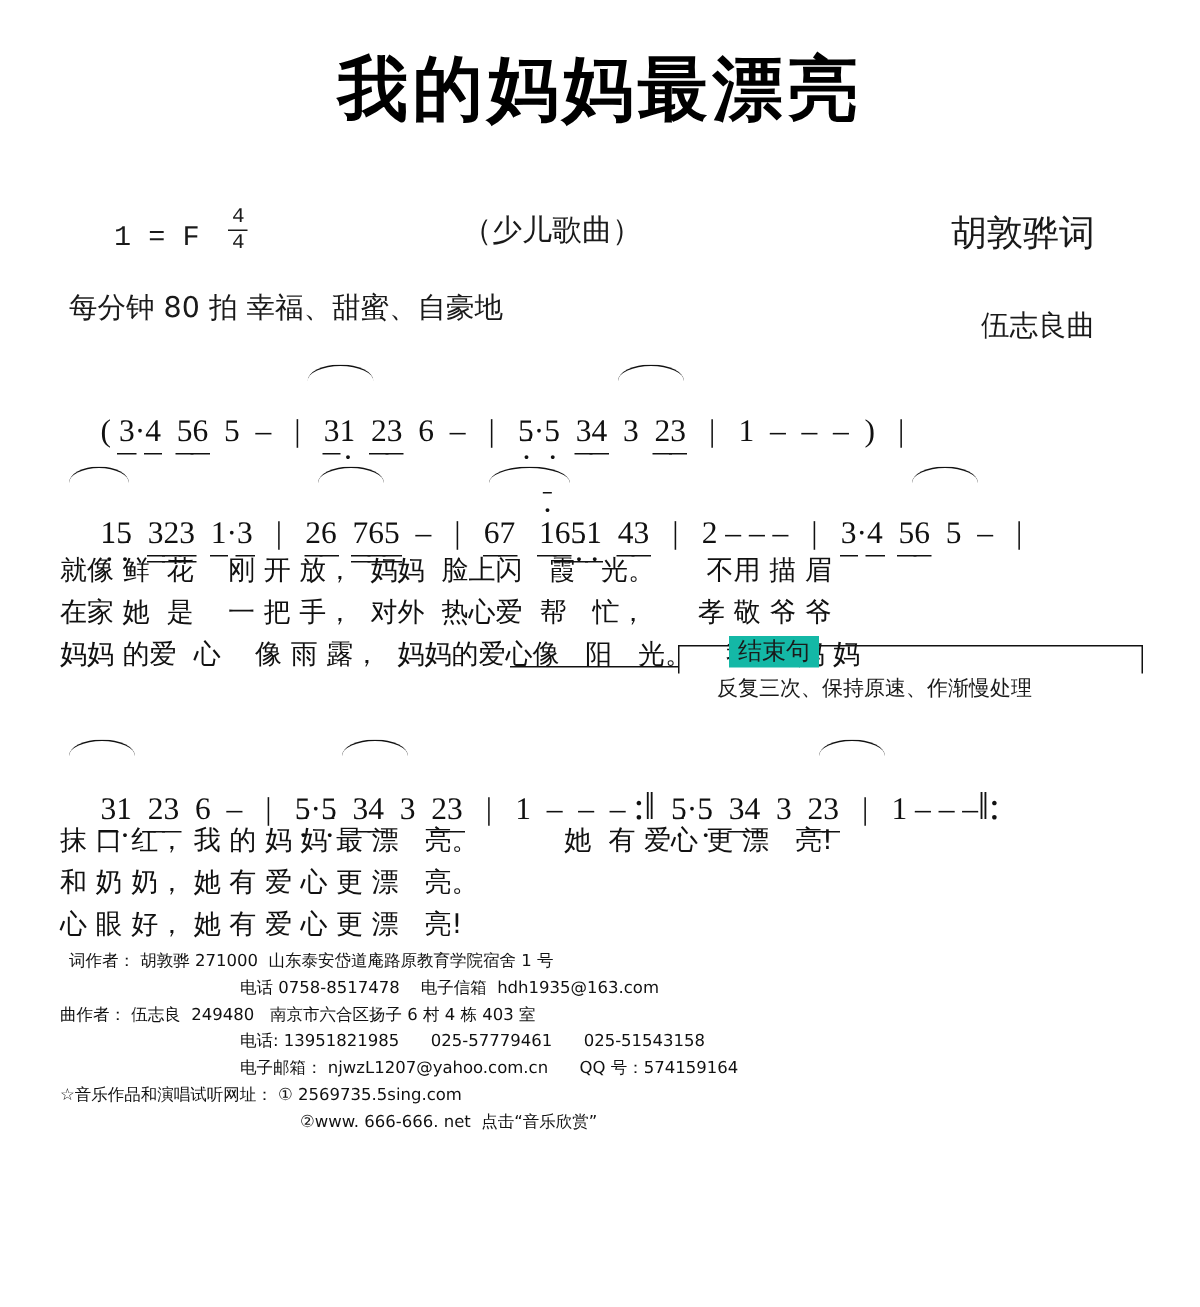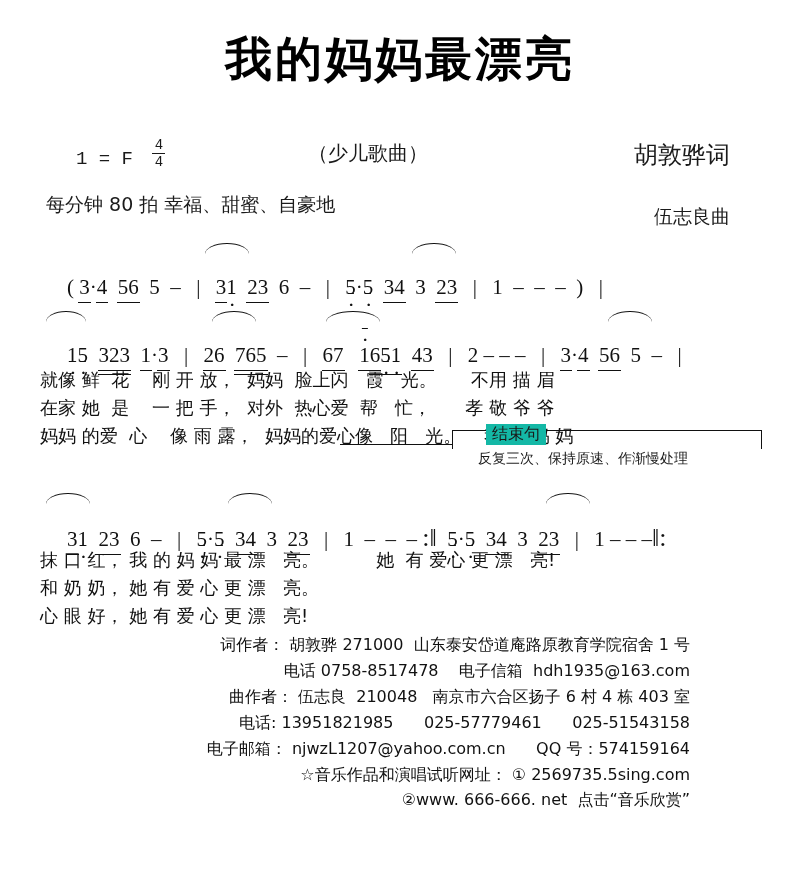--- a/index.html
+++ b/index.html
@@ -209,24 +209,23 @@
     line-height: 1;
   }
 
   
   .footer {
     position: absolute;
     left: 0;
     top: 632px;
     width: 690px;
     font-family: "DejaVu Sans", sans-serif;
-    font-size: 16px;
+    font-size: 11px;
     line-height: 1.62;
     color: #111;
-    text-align: right;
   }
   .footer .ln { white-space: pre; }
   .f-ind1 { padding-left: 46px; }
   .f-ind2 { padding-left: 160px; }
   .f-ind4 { padding-left: 40px; }
   .f-ind5 { padding-left: 200px; }
 </style>
 </head>
 <body>
 
@@ -282,20 +281,20 @@
 
   <div class="lyrics" style="left:40px; top:548px;">
     <div class="lrow" style="top:0; left:0;">抹 口 红， 我 的 妈 妈 最 漂   亮。          她  有 爱心 更 漂   亮!</div>
     <div class="lrow" style="top:28px; left:0;">和 奶 奶， 她 有 爱 心 更 漂   亮。</div>
     <div class="lrow" style="top:56px; left:0;">心 眼 好， 她 有 爱 心 更 漂   亮!</div>
   </div>
 
   <div class="footer">
     <div class="ln f-ind1">词作者： 胡敦骅 271000  山东泰安岱道庵路原教育学院宿舍 1 号</div>
     <div class="ln f-ind2">电话 0758-8517478    电子信箱  hdh1935@163.com</div>
-    <div class="ln f-ind4">曲作者： 伍志良  210048   南京市六合区扬子 6 村 4 栋 403 室</div>
+    <div class="ln f-ind4">曲作者： 伍志良  249480   南京市六合区扬子 6 村 4 栋 403 室</div>
     <div class="ln f-ind2">电话: 13951821985      025-57779461      025-51543158</div>
     <div class="ln f-ind2">电子邮箱： njwzL1207@yahoo.com.cn      QQ 号：574159164</div>
     <div class="ln f-ind4">☆音乐作品和演唱试听网址： ① 2569735.5sing.com</div>
     <div class="ln f-ind5">②www. 666-666. net  点击“音乐欣赏”</div>
   </div>
 
 </div>
 
 </body></html>

